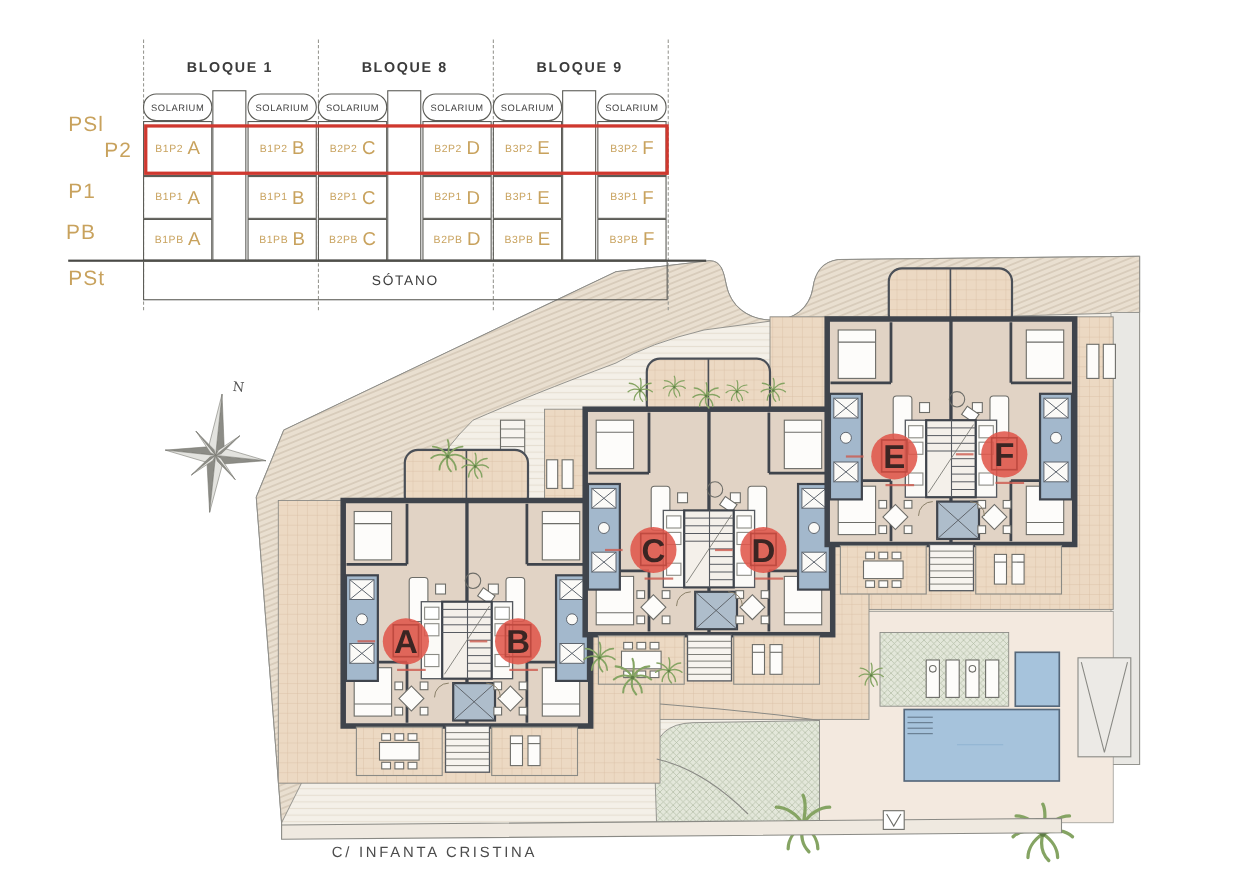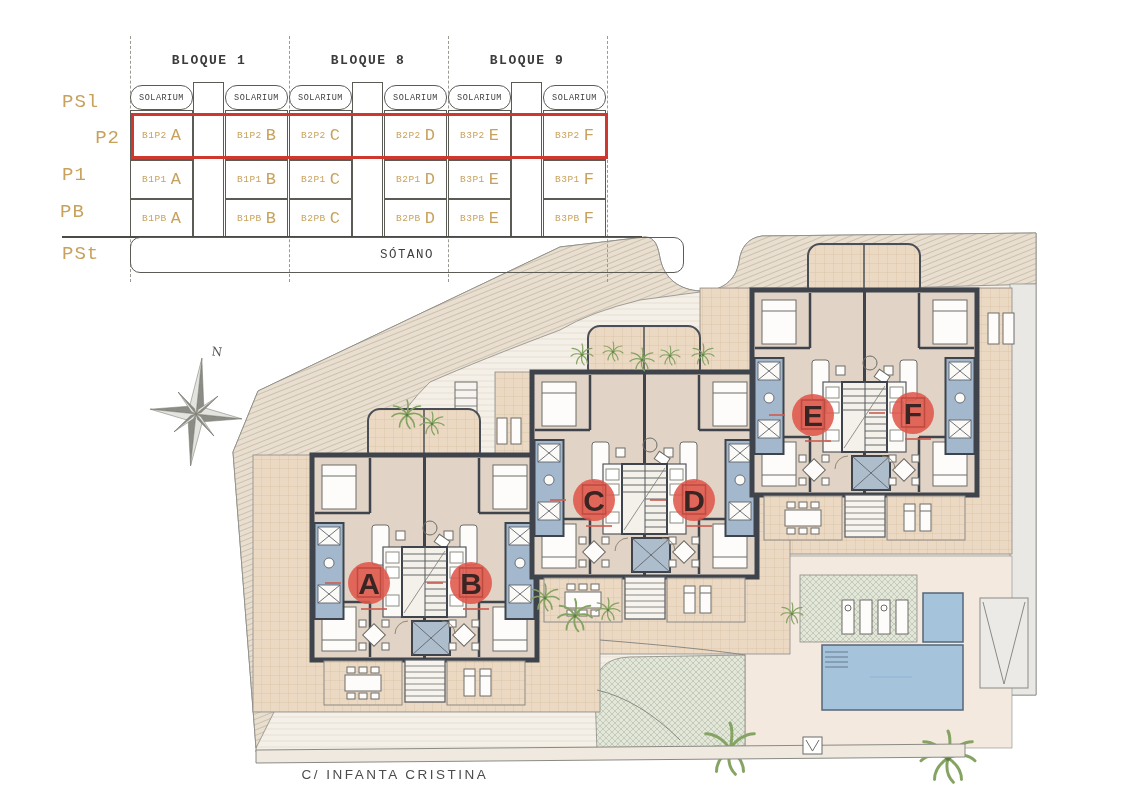--- a/index.html
+++ b/index.html
@@ -1,21 +1,21 @@
 <!DOCTYPE html>
 <html><head>
 <meta charset="utf-8">
 <style>
   html,body{margin:0;padding:0;background:#ffffff;}
   .canvas{position:relative;width:1132px;height:800px;background:#ffffff;overflow:hidden;
           font-family:"Liberation Sans", sans-serif;}
   .canvas svg{position:absolute;left:0;top:0;}
   .legend{position:absolute;left:0;top:0;width:1132px;height:800px;pointer-events:none;}
   .legend *{box-sizing:border-box;}
-  .abs{position:absolute;font-family:Liberation Mono, monospace;}
+  .abs{position:absolute;}
   .floor-label{font-size:19px;color:#c8a25d;letter-spacing:1px;}
   .block-header{font-size:13px;font-weight:600;color:#3b3b3b;letter-spacing:1.5px;text-align:center;}
   .cell{border:1px solid #5c5c57;display:flex;align-items:center;justify-content:center;background:transparent;}
   .solarium-cell{font-size:8.5px;color:#3f3f3f;letter-spacing:.5px;border-radius:12px;}
   .unit-cell{pointer-events:auto;cursor:pointer;}
   .unit-code{font-size:9.5px;color:#c8a25d;margin-right:4px;letter-spacing:.5px;}
   .unit-letter{font-size:17px;color:#c8a25d;}
   .stair-core{background:#ffffff;border:1.2px solid #5c5c57;}
   .sotano-cell{border:1px solid #5c5c57;display:flex;align-items:center;justify-content:center;
                font-size:12.5px;color:#3f3f3f;letter-spacing:1.5px;}
@@ -286,21 +286,21 @@
           <rect x="-8" y="25" width="26" height="2" fill="#cd5a4e" opacity="0.8"></rect>
         </g>
       </g>
 </svg>
 
 <div id="legend" class="legend">
       <div class="abs dashline" style="left: 129.5px; top: 36px; height: 246px;"></div>
       <div class="abs dashline" style="left: 288.5px; top: 36px; height: 246px;"></div>
       <div class="abs dashline" style="left: 447.5px; top: 36px; height: 246px;"></div>
       <div class="abs dashline" style="left: 606.5px; top: 36px; height: 246px;"></div>
-      <div class="abs floor-label" style="left: 62px; top: 91px; width: 58px;">PSl</div>
+      <div class="abs floor-label" style="left: 62px; top: 103px; width: 58px;">PSl</div>
       <div class="abs floor-label" style="left: 62px; top: 127px; width: 58px; text-align: right;">P2</div>
       <div class="abs floor-label" style="left: 62px; top: 164px; width: 58px;">P1</div>
       <div class="abs floor-label" style="left: 60px; top: 201px; width: 58px;">PB</div>
       <div class="abs floor-label" style="left: 62px; top: 243px; width: 58px;">PSt</div>
       <div class="abs block-header" style="left: 130px; top: 53px; width: 158px;">BLOQUE 1</div>
       <div class="abs cell solarium-cell" style="left: 130px; top: 85px; width: 63px; height: 25px;">SOLARIUM</div>
       <div class="abs cell solarium-cell" style="left: 225px; top: 85px; width: 63px; height: 25px;">SOLARIUM</div>
       <div class="abs block-header" style="left: 289px; top: 53px; width: 158px;">BLOQUE 8</div>
       <div class="abs cell solarium-cell" style="left: 289px; top: 85px; width: 63px; height: 25px;">SOLARIUM</div>
       <div class="abs cell solarium-cell" style="left: 384px; top: 85px; width: 63px; height: 25px;">SOLARIUM</div>
@@ -376,17 +376,17 @@
         <span class="unit-letter">E</span>
       </div>
       <div class="abs cell unit-cell" style="left: 543px; top: 199px; width: 63px; height: 38px;">
         <span class="unit-code">B3PB</span>
         <span class="unit-letter">F</span>
       </div>
       <div class="abs stair-core" style="left: 193px; top: 82px; width: 31px; height: 155px;"></div>
       <div class="abs stair-core" style="left: 352px; top: 82px; width: 31px; height: 155px;"></div>
       <div class="abs stair-core" style="left: 511px; top: 82px; width: 31px; height: 155px;"></div>
       <div class="abs thickline" style="left: 62px; top: 236px; width: 580px;"></div>
-      <div class="abs sotano-cell" style="left: 130px; top: 237px; width: 554px; height: 36px; border-radius: 10px;">SÓTANO</div>
+      <div class="abs sotano-cell" style="left: 130px; top: 237px; width: 477px; height: 36px;">SÓTANO</div>
       <div class="abs highlight-box" style="left: 131px; top: 113px; width: 477px; height: 46px; border-color: rgb(207, 56, 47);"></div>
     </div>
 
 </div>
 
 </body></html>

